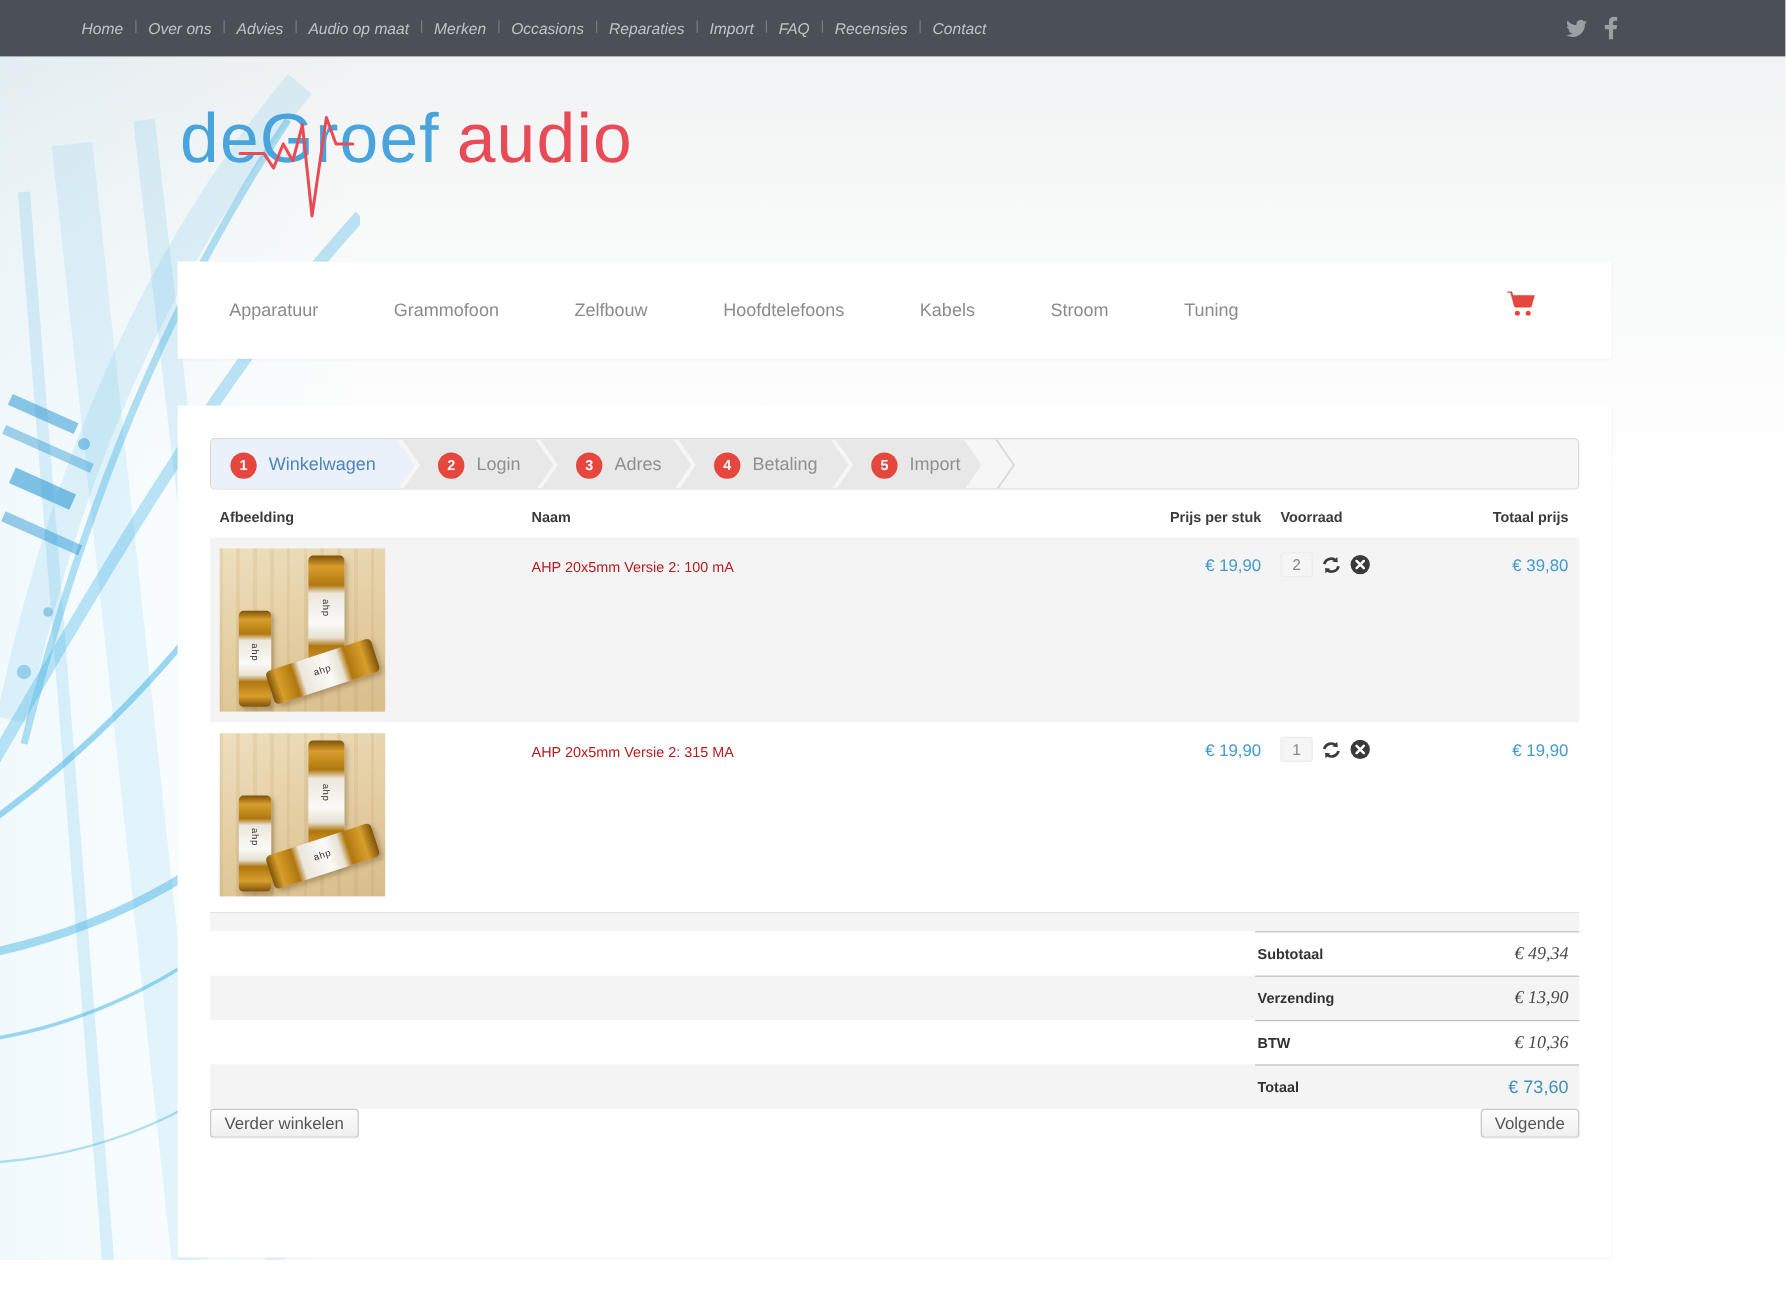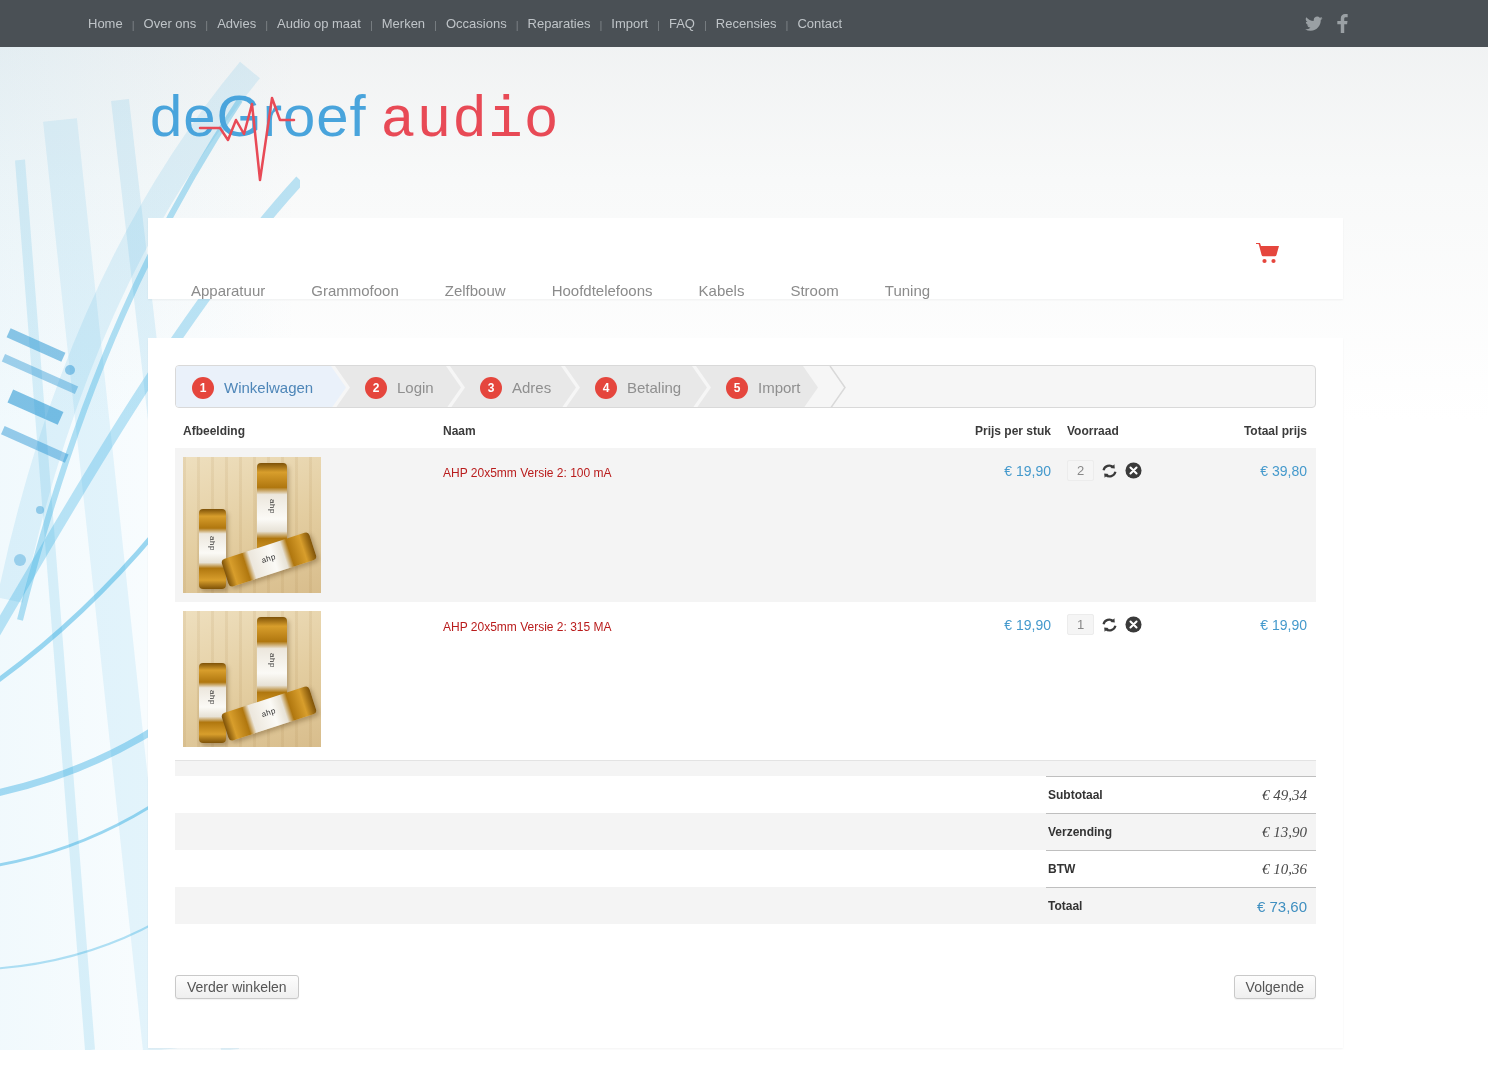--- a/index.html
+++ b/index.html
@@ -13,41 +13,41 @@
   .page { position:absolute; inset:0; background:linear-gradient(180deg,#eef0f1 0%,#f8f9f9 180px,#ffffff 420px); }
 
   
   .bg-swoosh { position:absolute; left:0; top:40px; width:300px; height:1010px; pointer-events:none; }
 
   
   .topbar {
     position:absolute; left:0; top:0; width:1488px; height:47px;
     background:#4a5055; display:flex; align-items:center; z-index:5;
   }
-  .topnav { margin-left:88px; display:flex; align-items:flex-end; }
+  .topnav { margin-left:68px; display:flex; align-items:flex-start;font-style:italic; }
   .topnav a {
     color:#bfc4c8; text-decoration:none; font-size:13px; padding:0 9px; cursor:pointer;
   }
   .topnav a:first-child { padding-left:0; }
   .topnav .tsep { color:#7d8287; font-size:11px; }
   .social { position:absolute; right:140px; top:0; height:47px; display:flex; align-items:center; gap:14px; }
   .social a { display:inline-flex; cursor:pointer; }
 
   
   .logo { position:absolute; left:150px; top:82px; width:330px; height:100px; cursor:pointer; }
   .logo-text { font-size:58px; letter-spacing:1px; white-space:nowrap; font-weight:400; }
   .logo-de, .logo-groef { color:#49a4dc; }
-  .logo-audio { color:#e84a56; margin-left:14px;font-family:Liberation Mono, monospace; }
+  .logo-audio { color:#e84a56; margin-left:14px; }
   .logo-wave { position:absolute; left:48px; top:8px; pointer-events:none; }
 
   
   .mainnav {
     position:absolute; left:148px; top:218px; width:1195px; height:81px;
     background:#ffffff; box-shadow:0 1px 2px rgba(0,0,0,.05);
-    display:flex; align-items:flex-end; z-index:4;
+    display:flex; align-items:center; z-index:4;gap:17px;
   }
   .mainnav a {
     color:#8b8b8b; font-size:15px; text-decoration:none; padding:0 23px; cursor:pointer;
   }
   .mainnav a:first-child { padding-left:43px; }
   .cart-link { position:absolute; right:40px; top:24px; cursor:pointer; }
 
   
   .panel {
     position:absolute; left:148px; top:338px; width:1195px; height:710px;
@@ -125,21 +125,21 @@
   .sumrow.gray { background:#f4f4f4; }
   .sumbox {
     margin-left:auto; width:270px; border-top:1px solid #bfbfbf;
     display:flex; align-items:center; justify-content:space-between; padding:0 9px 0 2px;
   }
   .sum-label { font-size:12px; font-weight:bold; color:#333;text-align:right; }
   .sum-value { font-size:15px; font-style:italic; color:#4a4a4a; font-family:"Liberation Serif", serif; }
   .sumrow.total .sum-value { color:#3f8fc0; font-style:normal; font-family:"Liberation Sans",sans-serif; font-size:15px; }
 
   
-  .actions { margin-top:51px; display:flex; justify-content:space-between; }
+  .actions { display:flex; justify-content:space-between; }
   .btn {
     font-family:"Liberation Sans",sans-serif; font-size:14px; color:#555;
     background:linear-gradient(180deg,#fdfdfd,#efefef); border:1px solid #c9c9c9; border-radius:3px;
     padding:3px 11px; cursor:pointer; box-shadow:0 1px 1px rgba(0,0,0,.05);
   }
 </style>
 </head>
 <body>
 
 <div class="page">

